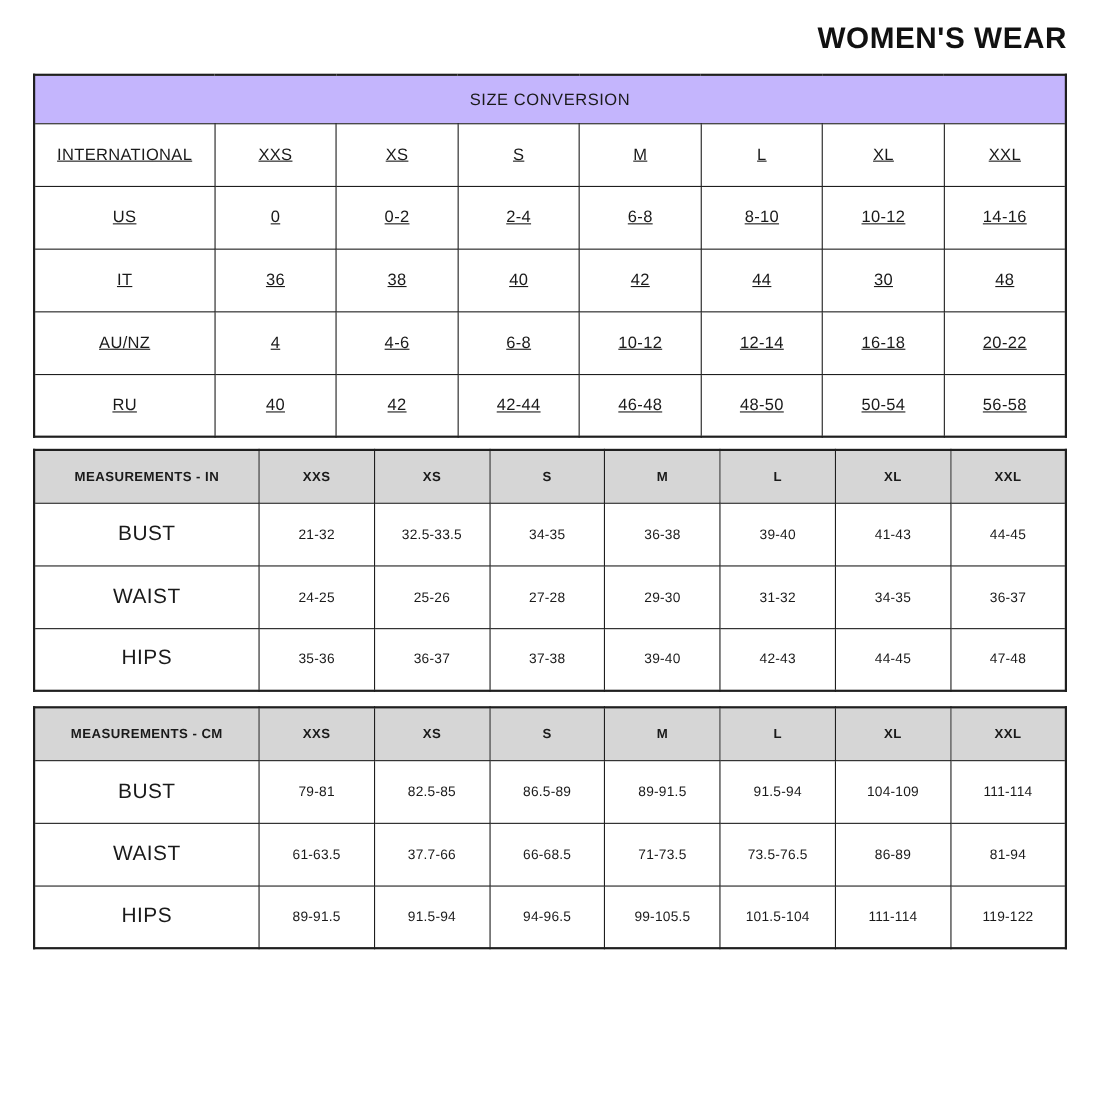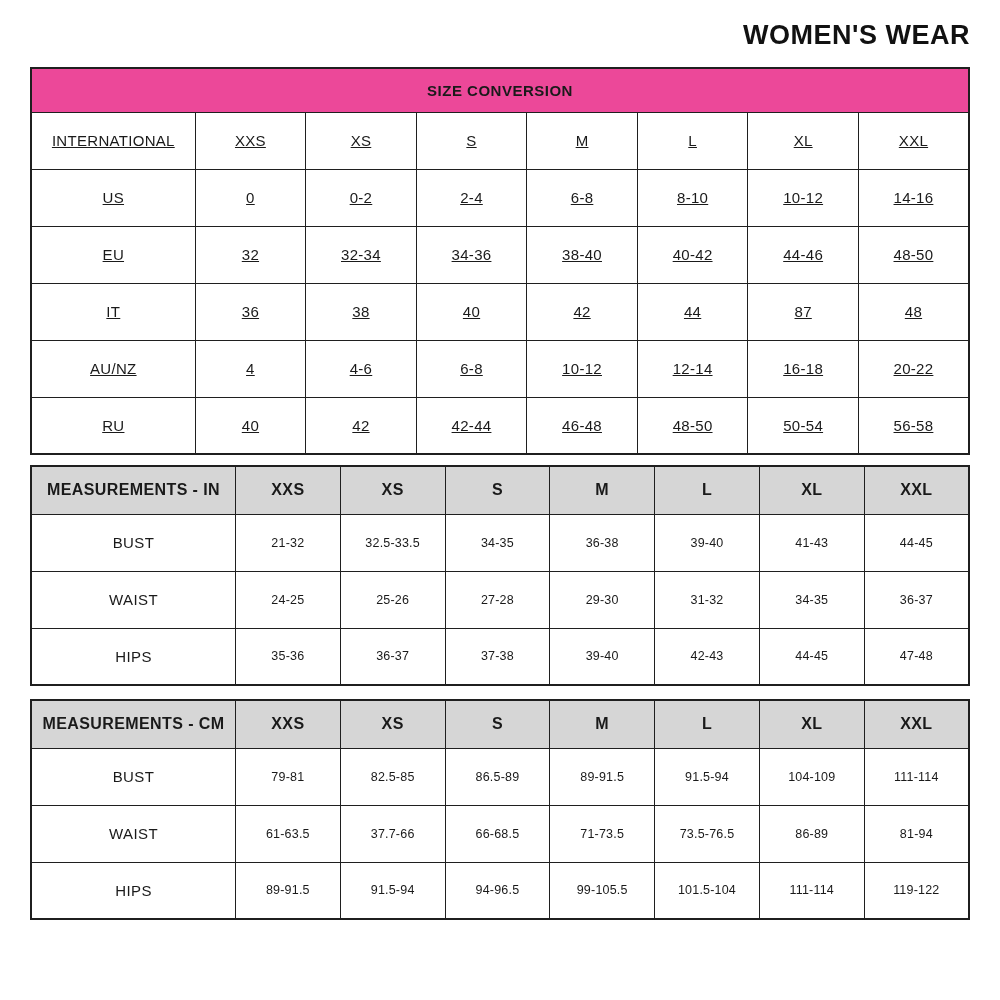--- a/index.html
+++ b/index.html
@@ -26,39 +26,39 @@
   th, td {
     border: 1.5px solid #1f1f1f;
     text-align: center;
     vertical-align: middle;
     padding: 2px 4px;
     overflow: hidden;
   }
   
   .conv-table { margin-bottom: 10px; }
   .conv-table .table-banner {
-    background: #ec4899;
+    background: #c4b5fd;
     height: 44px;
     font-size: 15px;
-    font-weight: bold;
+    font-weight: normal;
     letter-spacing: 0.5px;
   }
   .conv-table td { height: 57px; font-size: 15px; font-weight: normal; letter-spacing: 0.3px; text-decoration: underline; }
   .conv-table col.c-label { width: 17.5%; }
   
   .meas-table { margin-bottom: 13px; }
   .meas-table th {
     background: #d6d6d6;
     height: 48px;
-    font-size: 16px;
+    font-size: 12px;
     font-weight: bold;
     letter-spacing: 0.4px;
   }
   .meas-table td { height: 57px; font-size: 12.5px; letter-spacing: 0.2px; }
-  .meas-table td.row-label { font-size: 15px; letter-spacing: 0.4px; }
+  .meas-table td.row-label { font-size: 19px; letter-spacing: 0.4px; }
   .meas-table col.m-label { width: 21.8%; }
   .meas-table:last-child { margin-bottom: 0; }
 </style>
 </head>
 <body>
 
 <div>
 
   <h1 class="page-title">WOMEN'S WEAR</h1>
 
@@ -93,37 +93,27 @@
           <td class="row-label">US</td>
           <td>0</td>
           <td>0-2</td>
           <td>2-4</td>
           <td>6-8</td>
           <td>8-10</td>
           <td>10-12</td>
           <td>14-16</td>
         </tr>
         <tr>
-          <td class="row-label">EU</td>
-          <td>32</td>
-          <td>32-34</td>
-          <td>34-36</td>
-          <td>38-40</td>
-          <td>40-42</td>
-          <td>44-46</td>
-          <td>48-50</td>
-        </tr>
-        <tr>
           <td class="row-label">IT</td>
           <td>36</td>
           <td>38</td>
           <td>40</td>
           <td>42</td>
           <td>44</td>
-          <td>87</td>
+          <td>30</td>
           <td>48</td>
         </tr>
         <tr>
           <td class="row-label">AU/NZ</td>
           <td>4</td>
           <td>4-6</td>
           <td>6-8</td>
           <td>10-12</td>
           <td>12-14</td>
           <td>16-18</td>

